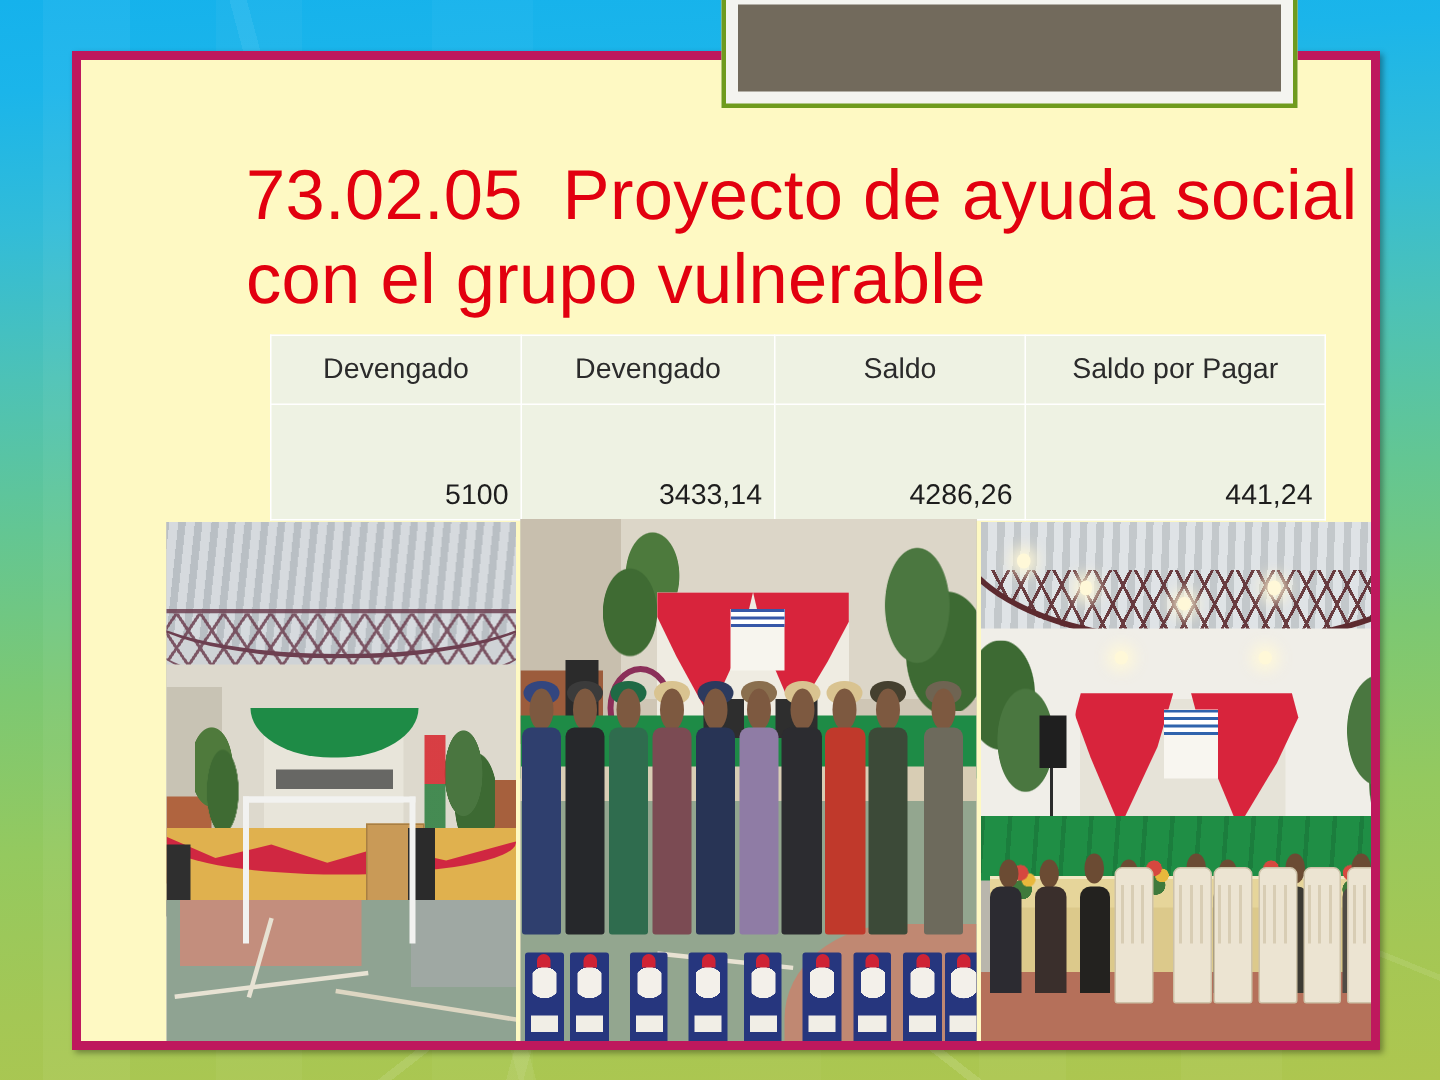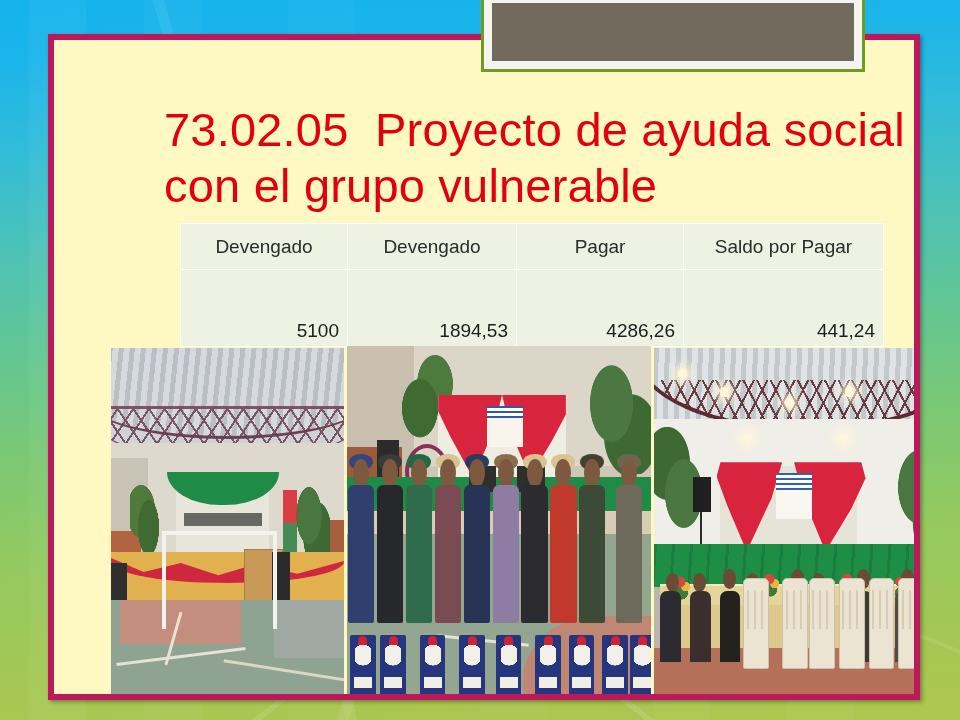--- a/index.html
+++ b/index.html
@@ -319,28 +319,28 @@
         <colgroup>
             <col class="c1">
             <col class="c2">
             <col class="c3">
             <col class="c4">
           </colgroup>
         <thead>
           <tr>
             <th>Devengado</th>
             <th>Devengado</th>
-            <th>Pagar</th>
+            <th>Saldo</th>
             <th>Saldo por Pagar</th>
           </tr>
         </thead>
         <tbody>
           <tr>
             <td>5100</td>
-            <td>1894,53</td>
+            <td>3433,14</td>
             <td>4286,26</td>
             <td>441,24</td>
           </tr>
         </tbody>
       </table>
     </div>
 
     <div class="photo p1">
       <div class="sky"></div>
       <div class="roof"></div>

